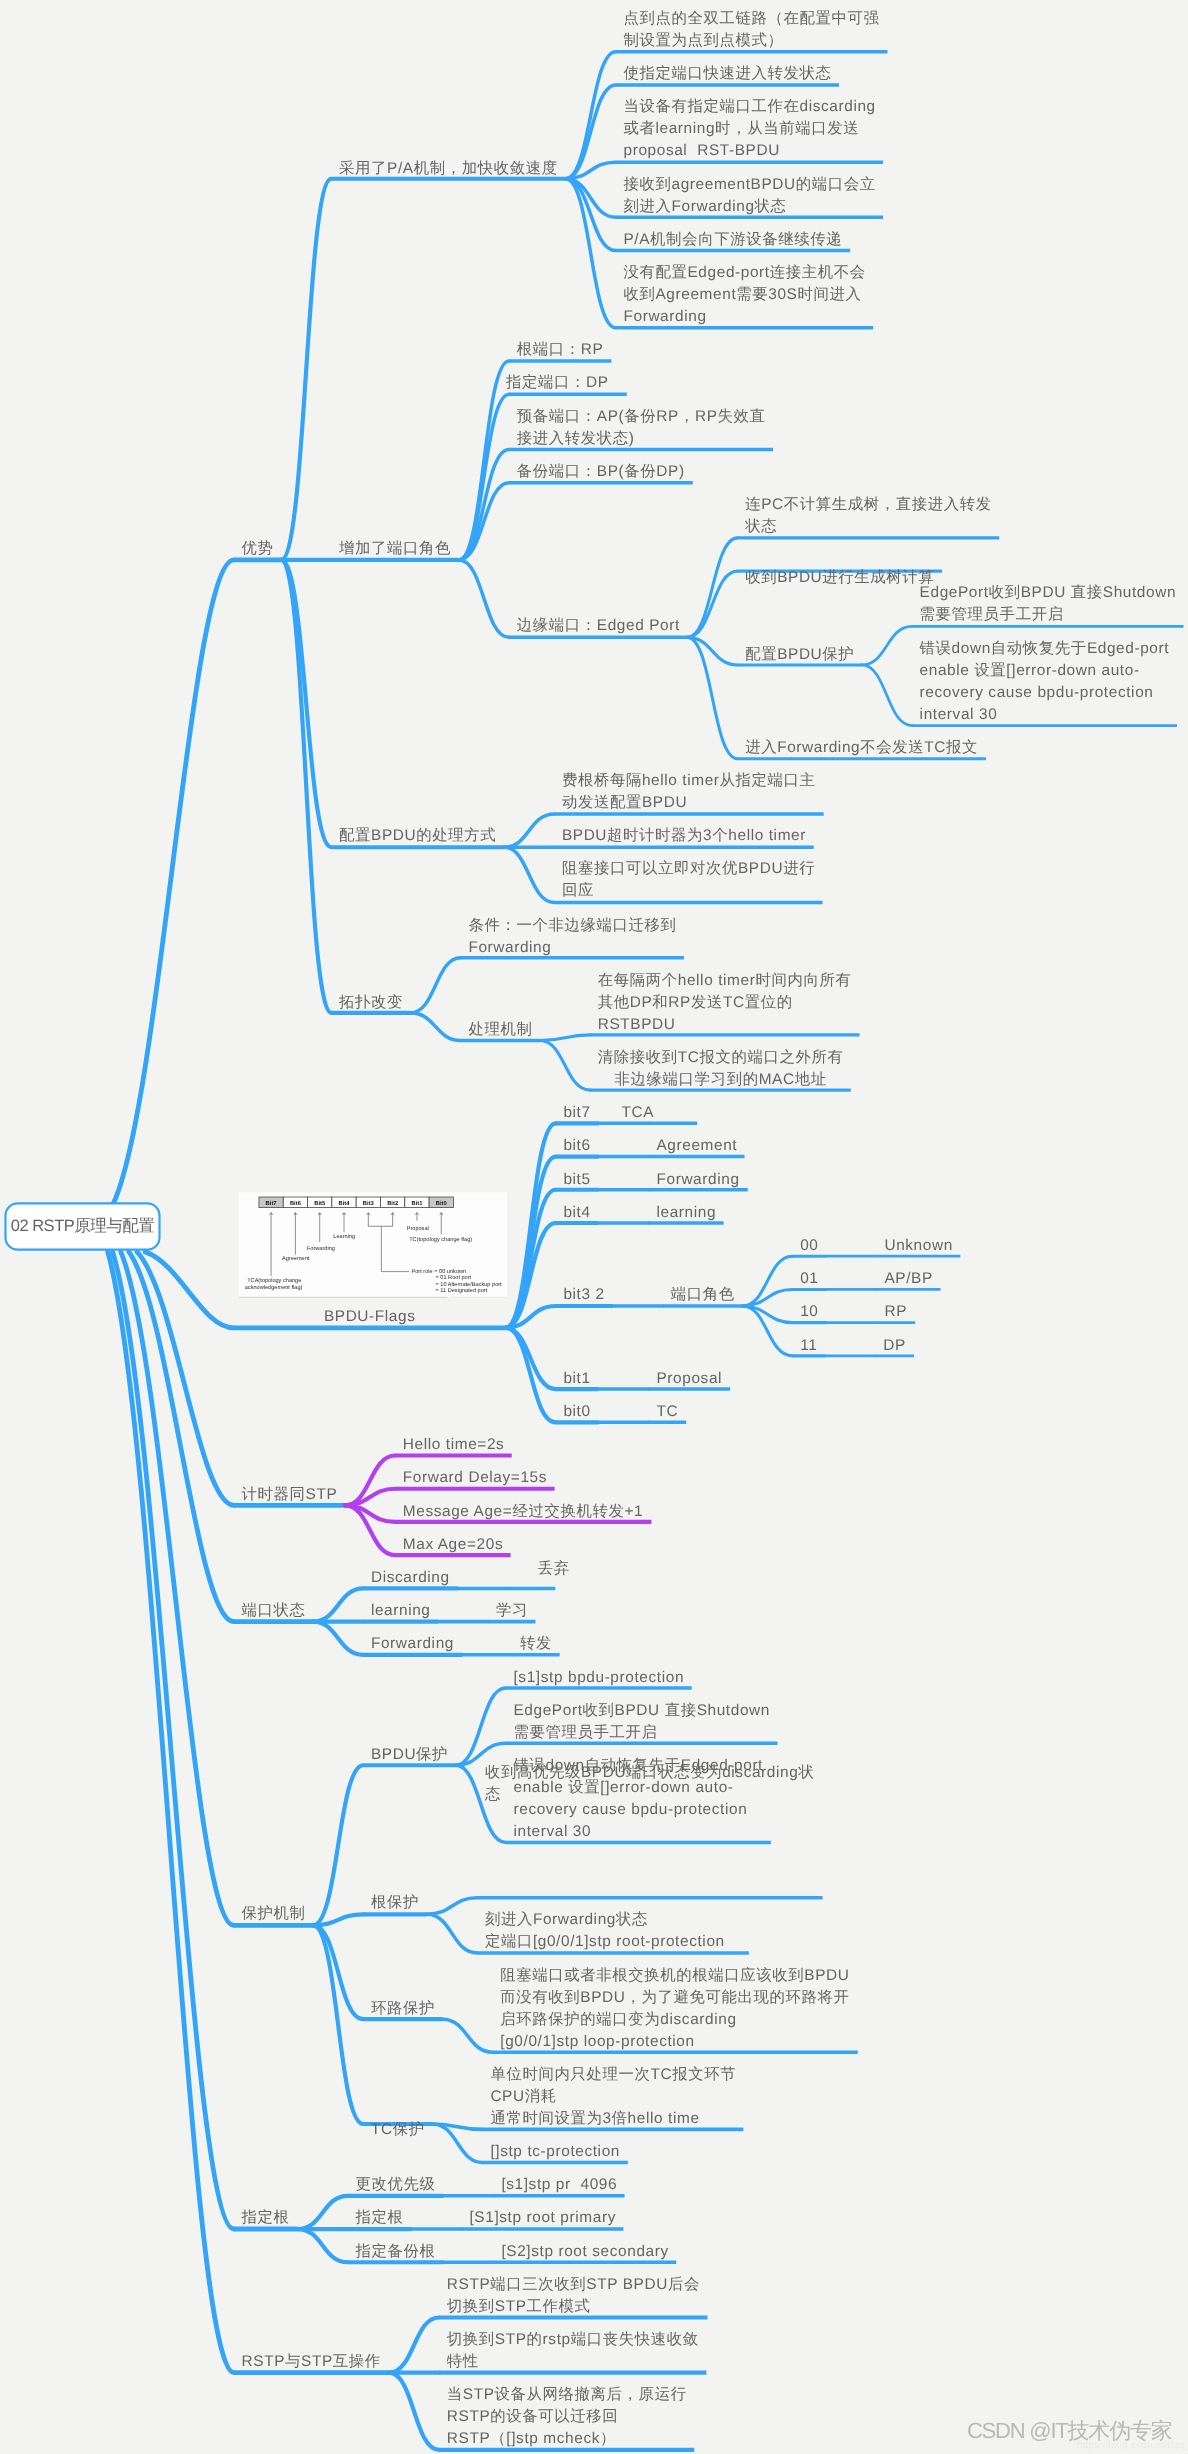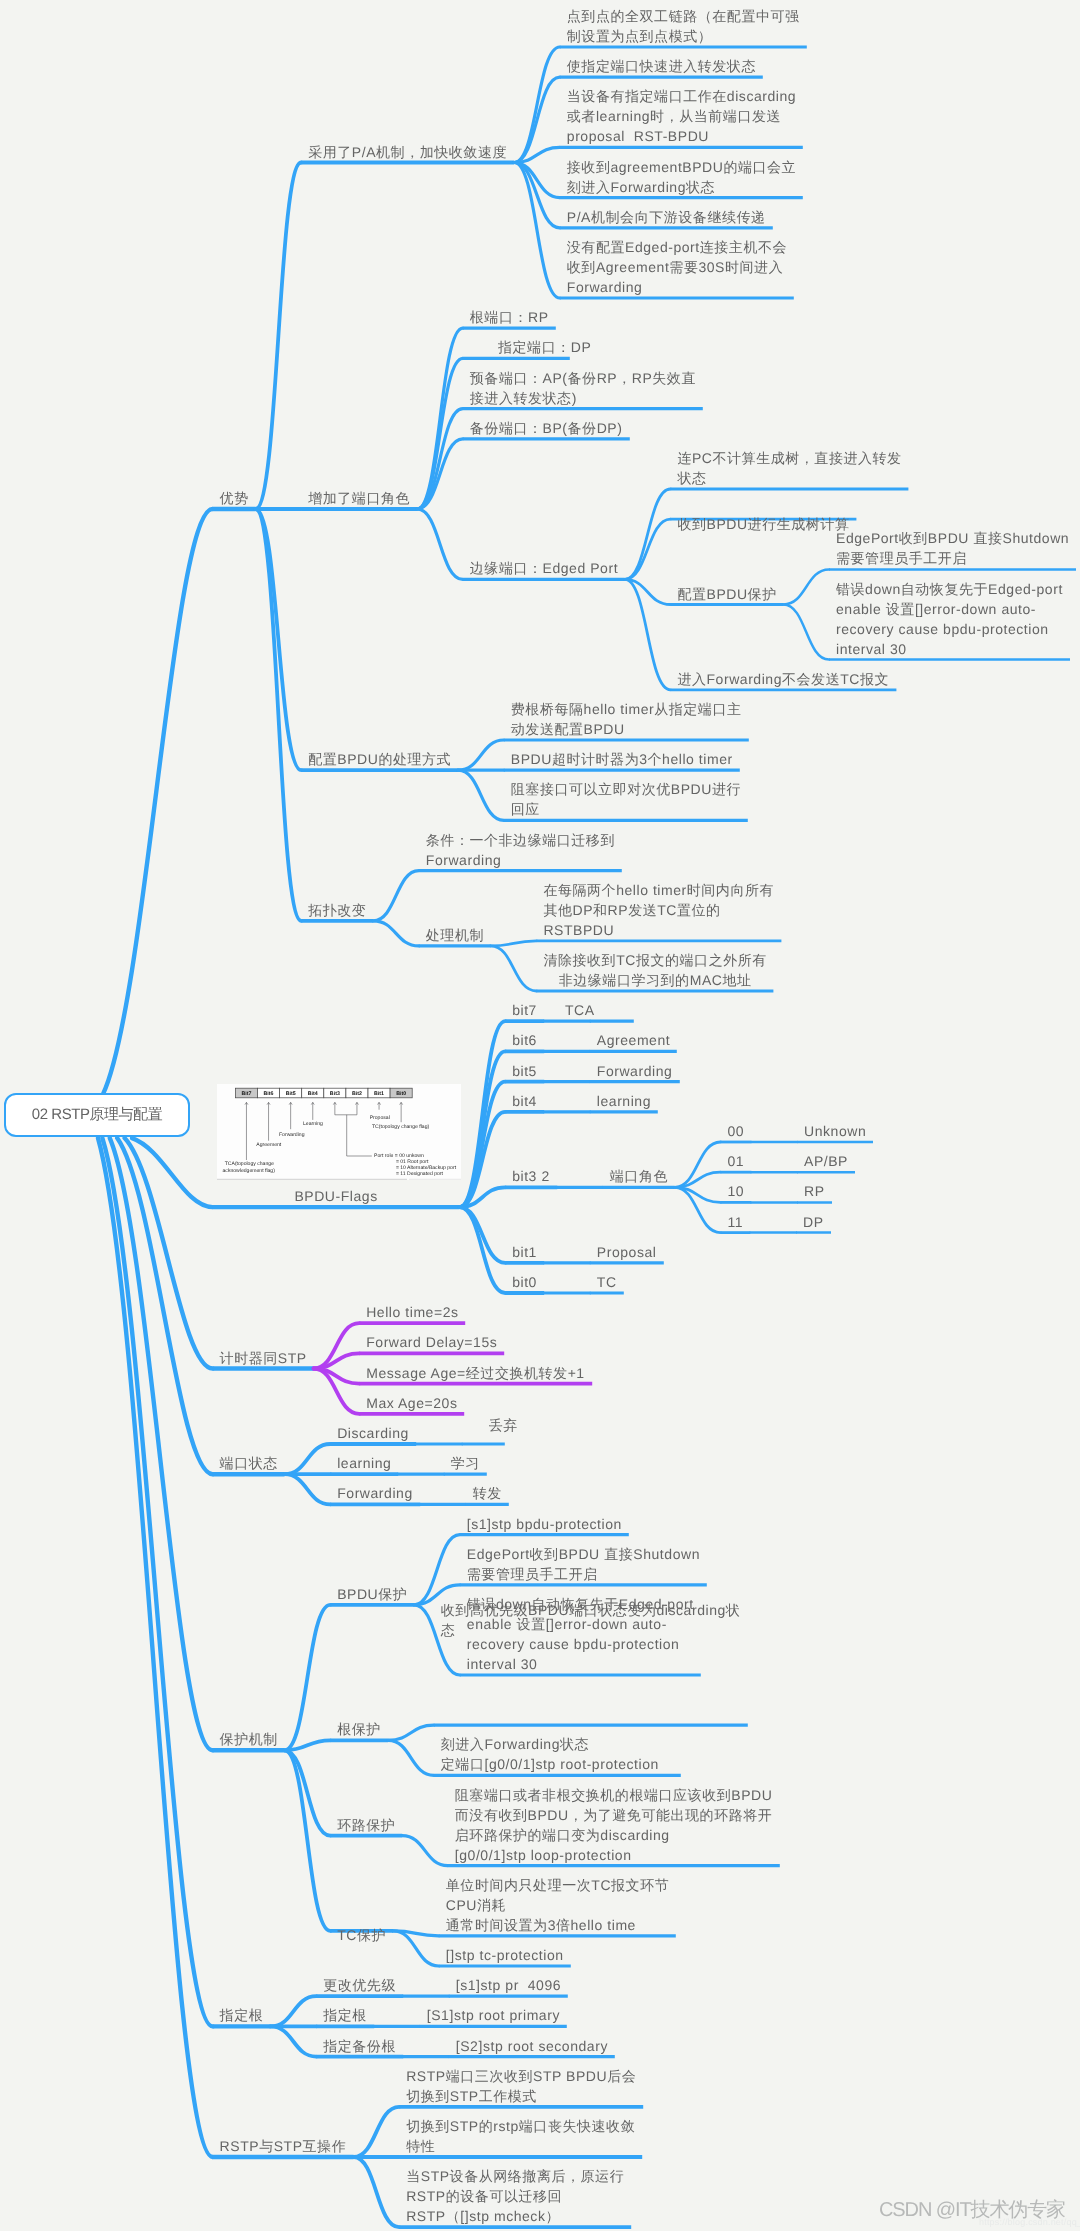--- a/index.html
+++ b/index.html
@@ -199,21 +199,21 @@
       <path d="M448.80000000000007 2056.6 H614.8000000000001" stroke="#33a4f7" stroke-width="3.2" fill="none" stroke-linecap="butt"></path>
       <path d="M98 1138.1 C143.84 1301.1239999999998 171.344 2156.9999999999995 212.6 2156.9999999999995" stroke="#33a4f7" stroke-width="4.4" fill="none" stroke-linecap="round"></path>
       <path d="M212.6 2156.9999999999995 H353.6" stroke="#33a4f7" stroke-width="4.4" fill="none" stroke-linecap="butt"></path>
       <path d="M353.6 2156.9999999999995 C376.40000000000003 2156.9999999999995 376.40000000000003 2106.7999999999997 399.20000000000005 2106.7999999999997" stroke="#33a4f7" stroke-width="3.8" fill="none" stroke-linecap="round"></path>
       <path d="M399.20000000000005 2106.7999999999997 H643.2" stroke="#33a4f7" stroke-width="3.8" fill="none" stroke-linecap="butt"></path>
       <path d="M353.6 2156.9999999999995 C376.40000000000003 2156.9999999999995 376.40000000000003 2156.9999999999995 399.20000000000005 2156.9999999999995" stroke="#33a4f7" stroke-width="3.8" fill="none" stroke-linecap="round"></path>
       <path d="M399.20000000000005 2156.9999999999995 H642.2" stroke="#33a4f7" stroke-width="3.8" fill="none" stroke-linecap="butt"></path>
       <path d="M353.6 2156.9999999999995 C376.40000000000003 2156.9999999999995 376.40000000000003 2227.1999999999994 399.20000000000005 2227.1999999999994" stroke="#33a4f7" stroke-width="3.8" fill="none" stroke-linecap="round"></path>
       <path d="M399.20000000000005 2227.1999999999994 H631.2" stroke="#33a4f7" stroke-width="3.8" fill="none" stroke-linecap="butt"></path>
     </svg>
-  <div id="root-node" style="left: 4px; top: 1093px; width: 186px; height: 44px;">
+  <div id="root-node" style="left: 4px; top: 1093px; width: 142px; height: 44px;">
     <span>02 RSTP原理与配置</span>
   </div>
   <div id="bpdu-figure" style="left: 216.6px; top: 1084.1px; width: 244px; height: 96px;"><svg width="244" height="96" viewBox="0 0 244 96">
         <rect x="18.4" y="4.2" width="22.1" height="9.6" fill="#c8c8c8" stroke="#4d4d4d" stroke-width="0.75"></rect>
         <text x="29.45" y="11.1" text-anchor="middle" font-size="5.3" font-weight="600" fill="#151515" font-family="&quot;Liberation Sans&quot;,sans-serif">Bit7</text>
         <rect x="40.5" y="4.2" width="22.1" height="9.6" fill="#ffffff" stroke="#4d4d4d" stroke-width="0.75"></rect>
         <text x="51.55" y="11.1" text-anchor="middle" font-size="5.3" font-weight="600" fill="#151515" font-family="&quot;Liberation Sans&quot;,sans-serif">Bit6</text>
         <rect x="62.6" y="4.2" width="22.1" height="9.6" fill="#ffffff" stroke="#4d4d4d" stroke-width="0.75"></rect>
         <text x="73.65" y="11.1" text-anchor="middle" font-size="5.3" font-weight="600" fill="#151515" font-family="&quot;Liberation Sans&quot;,sans-serif">Bit5</text>
         <rect x="84.70000000000002" y="4.2" width="22.1" height="9.6" fill="#ffffff" stroke="#4d4d4d" stroke-width="0.75"></rect>
@@ -262,21 +262,21 @@
       <div class="node" style="left: 219.6px; top: 488px;"><span class="ln">优势</span></div>
       <div class="node" style="left: 308.2px; top: 141.5px;"><span class="ln">采用了P/A机制，加快收敛速度</span></div>
       <div class="node" style="left: 566.8px; top: 6px;"><span class="ln">点到点的全双工链路（在配置中可强</span><span class="ln">制设置为点到点模式）</span></div>
       <div class="node" style="left: 566.8px; top: 56.2px;"><span class="ln">使指定端口快速进入转发状态</span></div>
       <div class="node" style="left: 566.8px; top: 86.4px;"><span class="ln">当设备有指定端口工作在discarding</span><span class="ln">或者learning时，从当前端口发送</span><span class="ln">proposal  RST-BPDU</span></div>
       <div class="node" style="left: 566.8px; top: 156.6px;"><span class="ln">接收到agreementBPDU的端口会立</span><span class="ln">刻进入Forwarding状态</span></div>
       <div class="node" style="left: 566.8px; top: 206.8px;"><span class="ln">P/A机制会向下游设备继续传递</span></div>
       <div class="node" style="left: 566.8px; top: 237px;"><span class="ln">没有配置Edged-port连接主机不会</span><span class="ln">收到Agreement需要30S时间进入</span><span class="ln">Forwarding</span></div>
       <div class="node" style="left: 308.2px; top: 488px;"><span class="ln">增加了端口角色</span></div>
       <div class="node" style="left: 469.8px; top: 307.2px;"><span class="ln">根端口：RP</span></div>
-      <div class="node" style="left: 498px; top: 337.4px;"><span class="ln">指定端口：DP</span></div>
+      <div class="node" style="left: 460px; top: 337.4px;"><span class="ln">指定端口：DP</span></div>
       <div class="node" style="left: 469.8px; top: 367.6px;"><span class="ln">预备端口：AP(备份RP，RP失效直</span><span class="ln">接进入转发状态)</span></div>
       <div class="node" style="left: 469.8px; top: 417.8px;"><span class="ln">备份端口：BP(备份DP)</span></div>
       <div class="node" style="left: 469.8px; top: 558.4px;"><span class="ln">边缘端口：Edged Port</span></div>
       <div class="node" style="left: 677.4px; top: 448px;"><span class="ln">连PC不计算生成树，直接进入转发</span><span class="ln">状态</span></div>
       <div class="node" style="left: 677.4px; top: 500px; margin-top: 14px;"><span class="ln">收到BPDU进行生成树计算</span></div>
       <div class="node" style="left: 677.4px; top: 583.5px;"><span class="ln">配置BPDU保护</span></div>
       <div class="node" style="left: 836px; top: 528.4px;"><span class="ln">EdgePort收到BPDU 直接Shutdown</span><span class="ln">需要管理员手工开启</span></div>
       <div class="node" style="left: 836px; top: 578.6px;"><span class="ln">错误down自动恢复先于Edged-port</span><span class="ln">enable 设置[]error-down auto-</span><span class="ln">recovery cause bpdu-protection</span><span class="ln">interval 30</span></div>
       <div class="node" style="left: 677.4px; top: 668.8px;"><span class="ln">进入Forwarding不会发送TC报文</span></div>
       <div class="node" style="left: 308.2px; top: 749.2px;"><span class="ln">配置BPDU的处理方式</span></div>

